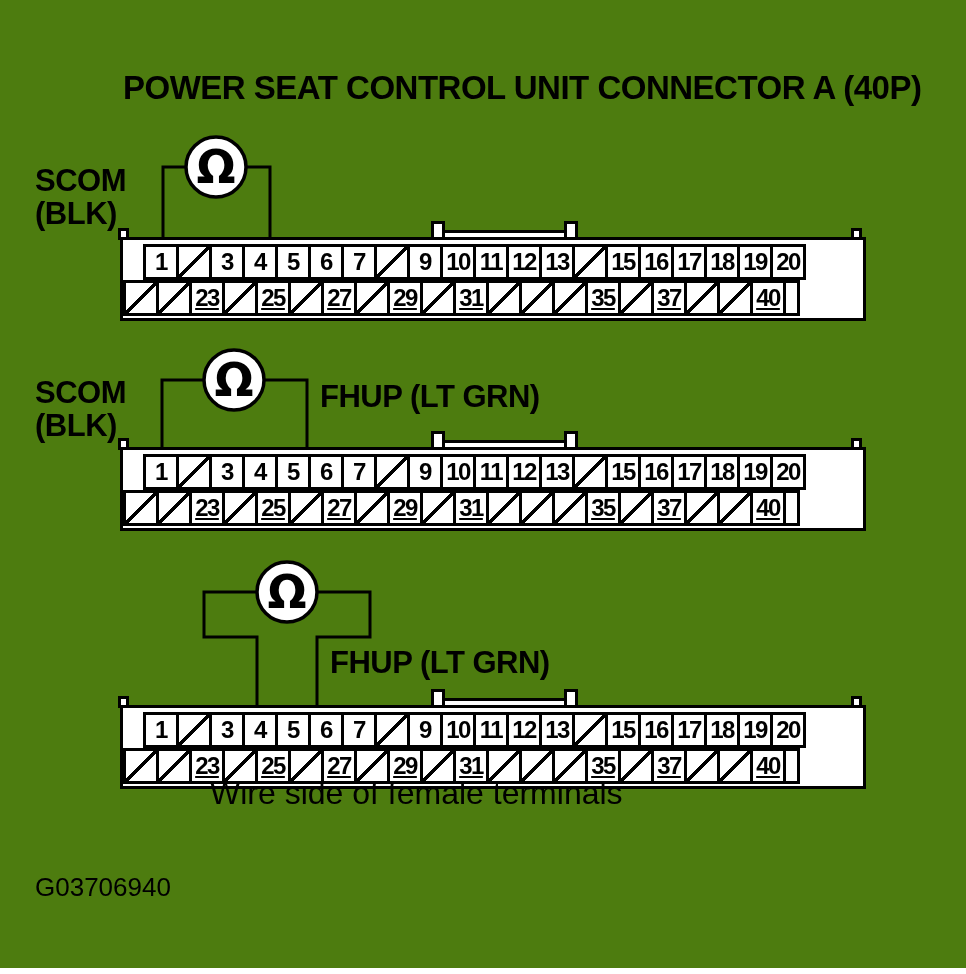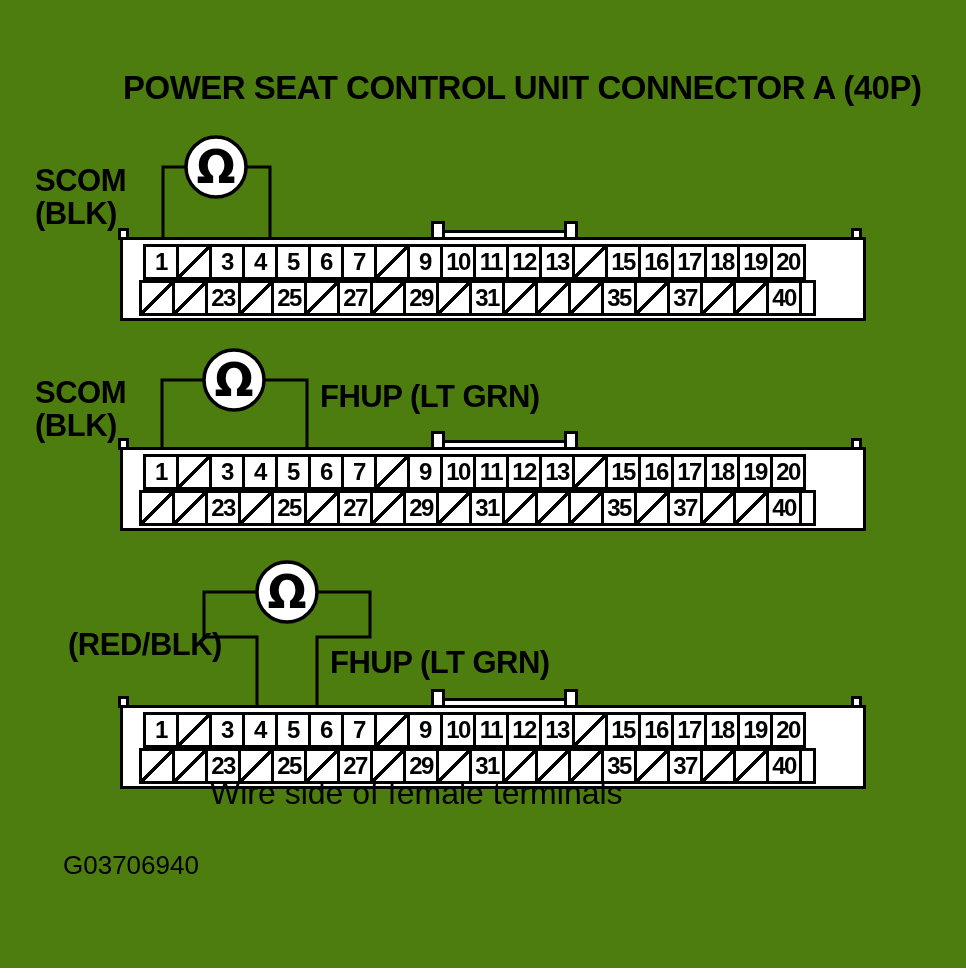--- a/index.html
+++ b/index.html
@@ -16,21 +16,21 @@
     white-space:nowrap;
   }
   .wire-label span{display:block;}
   
   .connector{
     position:absolute;left:120px;width:746px;height:84px;
     border:3px solid #000;box-sizing:border-box;background:#fff;
   }
   .pin-row{position:absolute;display:flex;}
   .pin-row.top{left:20px;top:4px;}
-  .pin-row.bottom{left:16px;top:40px;}
+  .pin-row.bottom{left:0px;top:40px;text-decoration:underline;}
   .cell{
     width:36px;height:36px;border:3px solid #000;box-sizing:border-box;background:#fff;
     display:flex;align-items:center;justify-content:center;
     font:bold 24px/1 "Liberation Sans",sans-serif;letter-spacing:-1.5px;
     flex:none;
   }
   .cell + .cell{margin-left:-3px;}
   .cell.slash{
     background-image:linear-gradient(to bottom right,
       transparent calc(50% - 1.8px), #000 calc(50% - 1.8px),
@@ -56,23 +56,22 @@
   }
   .meter-layer{position:absolute;left:0;top:0;pointer-events:none;}
   .meter-layer text{
     font-family:"DejaVu Sans",sans-serif;font-weight:bold;font-size:46px;
   }
   .caption{
     position:absolute;left:210px;top:776px;
     font:32px/1.1 "Liberation Sans",sans-serif;
   }
   .figure-id{
-    position:absolute;left:35px;top:851px;
+    position:absolute;left:35px;top:873px;
     font:26px/1.1 "Liberation Sans",sans-serif;
-    margin-left:28px;
   }
 </style>
 </head>
 <body>
 
 <div class="page">
 
   <div class="title">POWER SEAT CONTROL UNIT CONNECTOR A (40P)</div>
 
   <svg class="meter-layer" width="966" height="974" viewBox="0 0 966 974">
@@ -214,21 +213,20 @@
         <div class="cell sliver"></div>
       </div>
     </div>
   <div class="latch" style="top:431px;">
     <div class="bar"></div>
     <div class="tab l"></div>
     <div class="tab r"></div>
   </div>
 
   <div class="wire-label" style="left:68px;top:629px;">
-    <span>(RED/BLK)</span>
   </div>
   <div class="wire-label" style="left:330px;top:647px;">FHUP (LT GRN)</div>
 
   <div class="notch" style="left:118px;top:696px;"></div>
   <div class="notch" style="left:851px;top:696px;"></div>
   <div class="connector" style="top:705px;">
       <div class="pin-row top">
         <div class="cell">1</div>
         <div class="cell slash"></div>
         <div class="cell">3</div>

